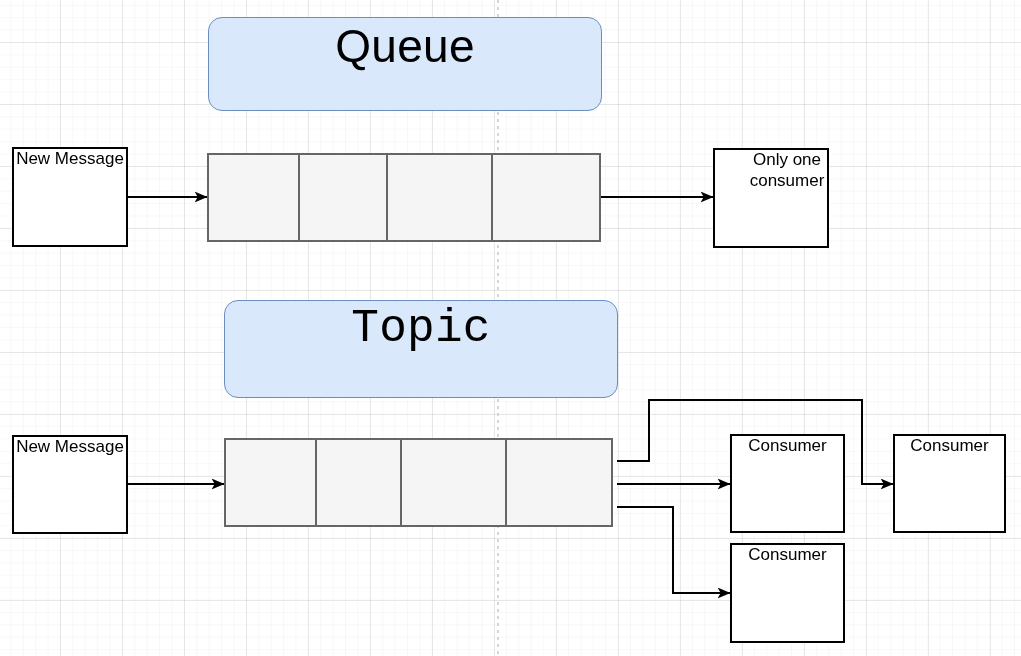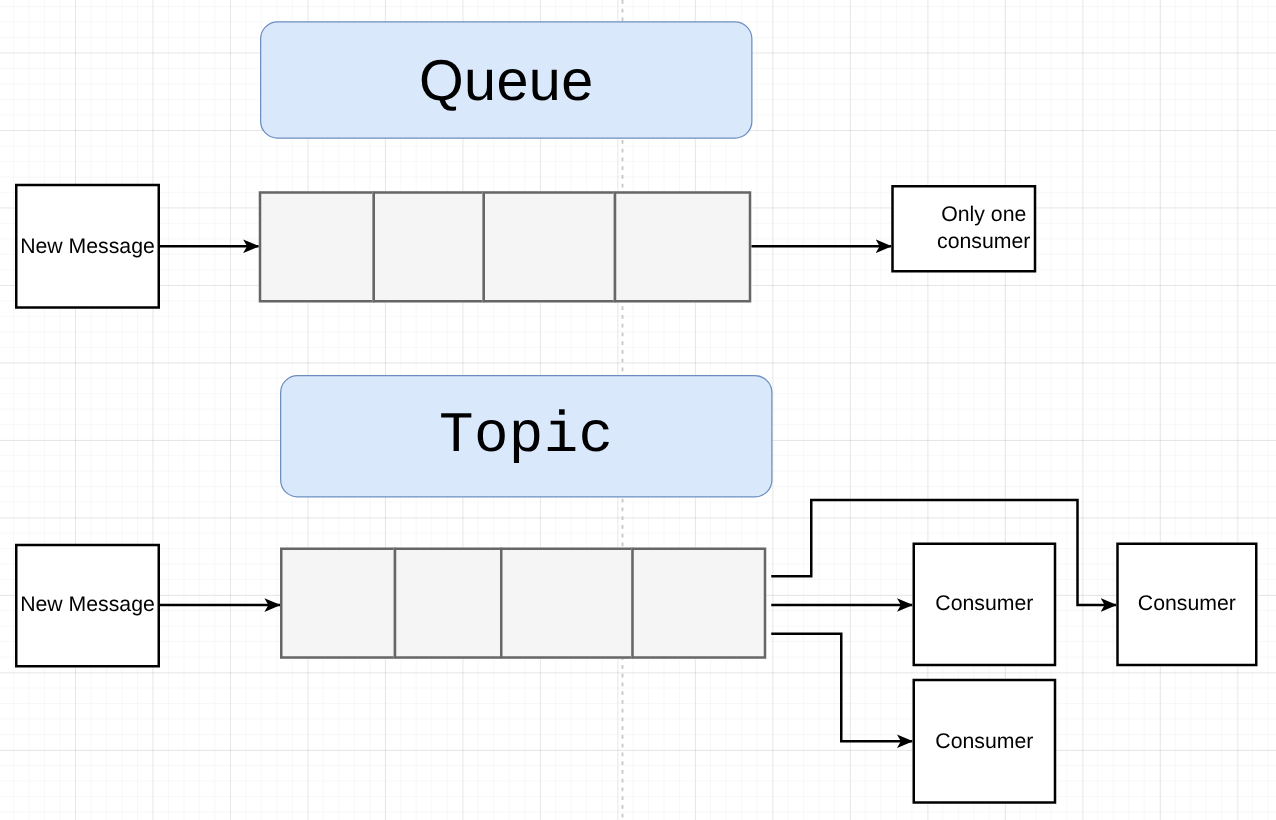--- a/index.html
+++ b/index.html
@@ -27,21 +27,21 @@
       60px 42px,
       60px 42px,
       60px 42px,
       60px 42px;
     font-family: "Liberation Sans", sans-serif;
   }
   .node {
     position: absolute;
     box-sizing: border-box;
     display: flex;
-    align-items: center;
+    align-items: flex-start;
     justify-content: center;
     text-align: center;
     color: #000000;
     line-height: 1.22;
   }
   .banner {
     background: #dae8fc;
     border: 1px solid #6c8ebf;
     border-radius: 14px;
     font-size: 46px;
@@ -125,21 +125,21 @@
     <span>New Message</span>
   </div>
 
   <div class="cellstrip" style="left:207px; top:153px; width:394px; height:89px;">
     <div class="cell" style="width:93px;"></div>
     <div class="cell" style="width:90px;"></div>
     <div class="cell" style="width:107px;"></div>
     <div class="cell" style="width:110px;"></div>
   </div>
 
-  <div class="node plainbox" style="left:713px; top:148px; width:116px; height:70px;padding-left:32px;">
+  <div class="node plainbox" style="left:713px; top:148px; width:116px; height:100px;padding-left:32px;">
     <span>Only one consumer</span>
   </div>
 
   <div class="node banner" style="left:224px; top:300px; width:394px; height:98px;font-family:Liberation Mono, monospace;">
     <span>Topic</span>
   </div>
 
   <div class="node plainbox" style="left:12px; top:435px; width:116px; height:99px;">
     <span>New Message</span>
   </div>

